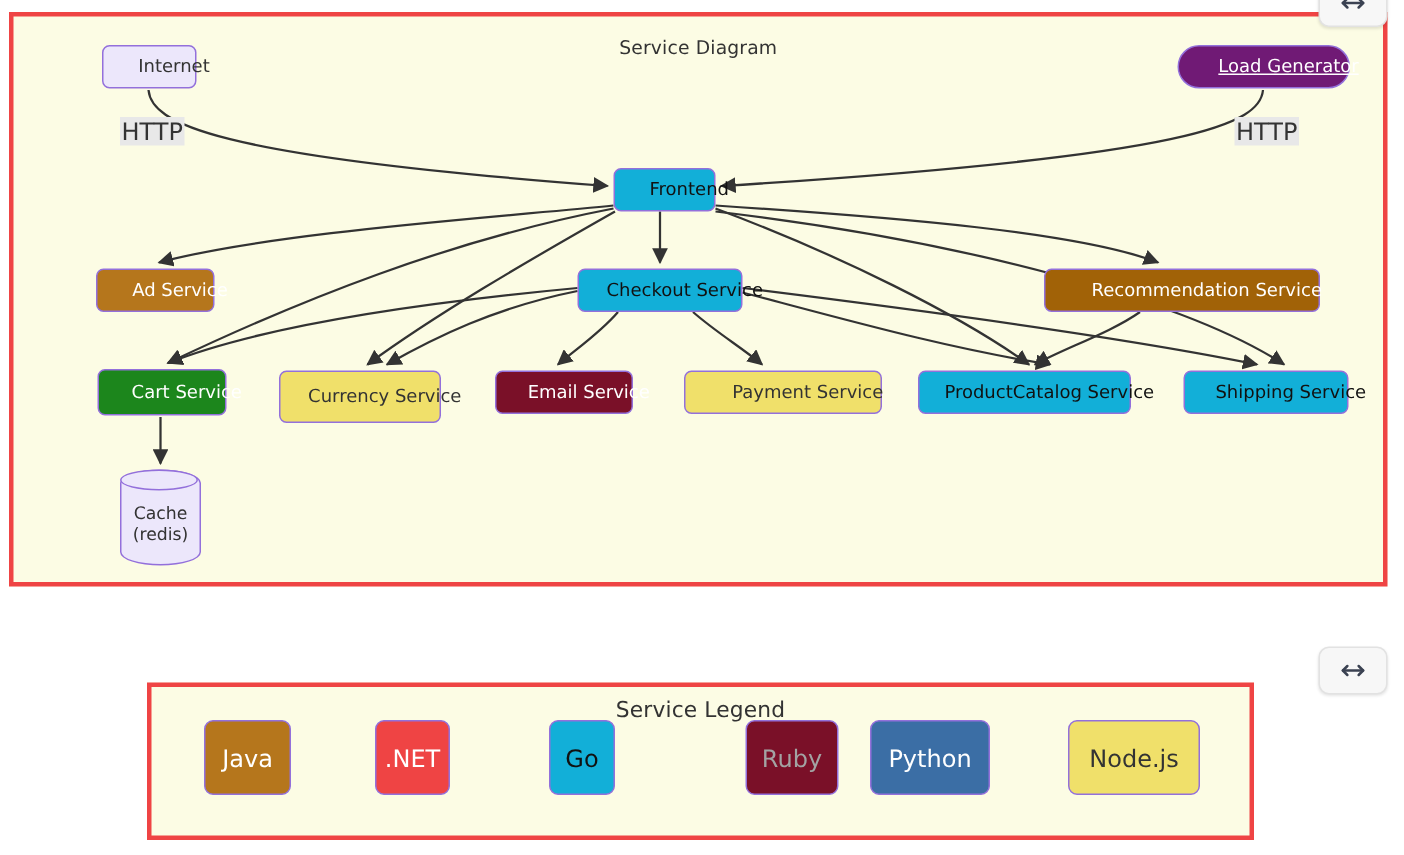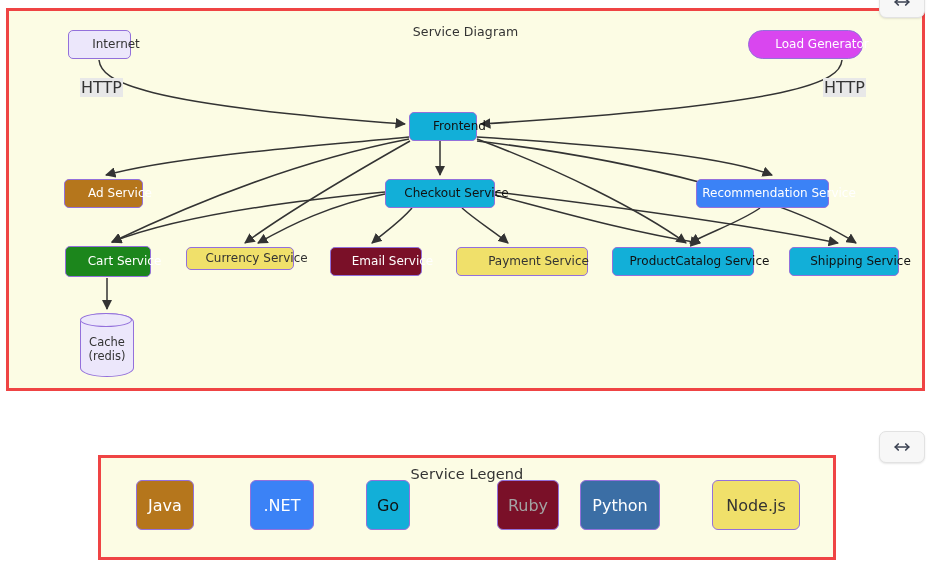--- a/index.html
+++ b/index.html
@@ -170,39 +170,39 @@
         <path d="M 495,192 C 600,205 750,225 838,243" class="edge-path" marker-end="url(#arrow)"></path>
         <path d="M 760,208 C 740,222 710,232 690,243" class="edge-path" marker-end="url(#arrow)"></path>
         <path d="M 107,278 L 107,309" class="edge-path" marker-end="url(#arrow)"></path>
       </g>
   </svg>
 
   <div id="node-layer">
       <div class="node" style="left: 68px; top: 30px; width: 63px; height: 29px; background: rgb(236, 231, 251); color: rgb(51, 51, 51); border-color: rgb(147, 112, 219);">
         <span>Internet</span>
       </div>
-      <div class="node pill" style="left: 748px; top: 30px; width: 115px; height: 29px; background: #d946ef; color: rgb(255, 255, 255); border-color: rgb(147, 112, 219);">
+      <div class="node pill" style="left: 785px; top: 30px; width: 115px; height: 29px; background: #701a75; color: rgb(255, 255, 255); border-color: rgb(147, 112, 219); text-decoration: underline;">
         <span>Load Generator</span>
       </div>
       <div class="node" style="left: 409px; top: 112px; width: 68px; height: 29px; background: rgb(18, 175, 216); color: rgb(17, 17, 17); border-color: rgb(147, 112, 219);">
         <span>Frontend</span>
       </div>
       <div class="node" style="left: 64px; top: 179px; width: 79px; height: 29px; background: rgb(181, 118, 28); color: rgb(255, 255, 255); border-color: rgb(147, 112, 219);">
         <span>Ad Service</span>
       </div>
       <div class="node" style="left: 385px; top: 179px; width: 110px; height: 29px; background: rgb(18, 175, 216); color: rgb(17, 17, 17); border-color: rgb(147, 112, 219);">
         <span>Checkout Service</span>
       </div>
-      <div class="node" style="left: 696px; top: 179px; width: 133px; height: 29px; background: #3b82f6; color: rgb(255, 255, 255); border-color: rgb(147, 112, 219);">
+      <div class="node" style="left: 696px; top: 179px; width: 184px; height: 29px; background: #a16207; color: rgb(255, 255, 255); border-color: rgb(147, 112, 219);">
         <span>Recommendation Service</span>
       </div>
       <div class="node" style="left: 65px; top: 246px; width: 86px; height: 31px; background: rgb(28, 134, 28); color: rgb(255, 255, 255); border-color: rgb(147, 112, 219);">
         <span>Cart Service</span>
       </div>
-      <div class="node" style="left: 186px; top: 247px; width: 108px; height: 23px; background: rgb(240, 224, 106); color: rgb(51, 51, 51); border-color: rgb(147, 112, 219);">
+      <div class="node" style="left: 186px; top: 247px; width: 108px; height: 35px; background: rgb(240, 224, 106); color: rgb(51, 51, 51); border-color: rgb(147, 112, 219);">
         <span>Currency Service</span>
       </div>
       <div class="node" style="left: 330px; top: 247px; width: 92px; height: 29px; background: rgb(122, 16, 40); color: rgb(255, 255, 255); border-color: rgb(147, 112, 219);">
         <span>Email Service</span>
       </div>
       <div class="node" style="left: 456px; top: 247px; width: 132px; height: 29px; background: rgb(240, 224, 106); color: rgb(51, 51, 51); border-color: rgb(147, 112, 219);">
         <span>Payment Service</span>
       </div>
       <div class="node" style="left: 612px; top: 247px; width: 142px; height: 29px; background: rgb(18, 175, 216); color: rgb(17, 17, 17); border-color: rgb(147, 112, 219);">
         <span>ProductCatalog Service</span>
@@ -226,21 +226,21 @@
   </div>
 
   <div class="frame" id="frame-bottom">
     <div class="frame-title" id="title-bottom">Service Legend</div>
   </div>
 
   <div id="legend-layer">
       <div class="legend-box" style="left: 136px; top: 480px; width: 58px; height: 50px; background: rgb(181, 118, 28); color: rgb(255, 255, 255); border-color: rgb(147, 112, 219);">
         <span>Java</span>
       </div>
-      <div class="legend-box" style="left: 250px; top: 480px; width: 64px; height: 50px; background: #3b82f6; color: rgb(255, 255, 255); border-color: rgb(147, 112, 219);">
+      <div class="legend-box" style="left: 250px; top: 480px; width: 50px; height: 50px; background: #ef4444; color: rgb(255, 255, 255); border-color: rgb(147, 112, 219);">
         <span>.NET</span>
       </div>
       <div class="legend-box" style="left: 366px; top: 480px; width: 44px; height: 50px; background: rgb(18, 175, 216); color: rgb(17, 17, 17); border-color: rgb(147, 112, 219);">
         <span>Go</span>
       </div>
       <div class="legend-box" style="left: 465px; top: 480px; width: 62px; height: 50px; background: rgb(122, 16, 40); color: #a3a3a3; border-color: rgb(147, 112, 219); margin-left: 32px;">
         <span>Ruby</span>
       </div>
       <div class="legend-box" style="left: 580px; top: 480px; width: 80px; height: 50px; background: rgb(59, 110, 165); color: rgb(255, 255, 255); border-color: rgb(147, 112, 219); text-align: center;">
         <span>Python</span>

